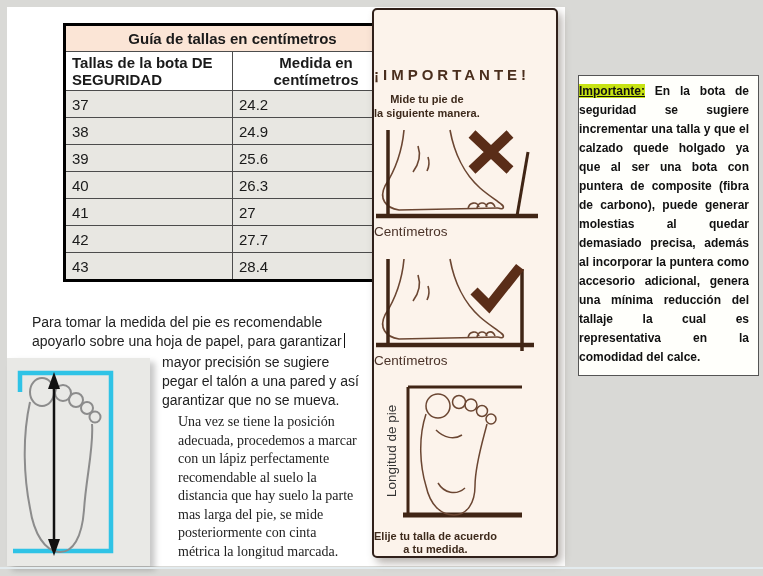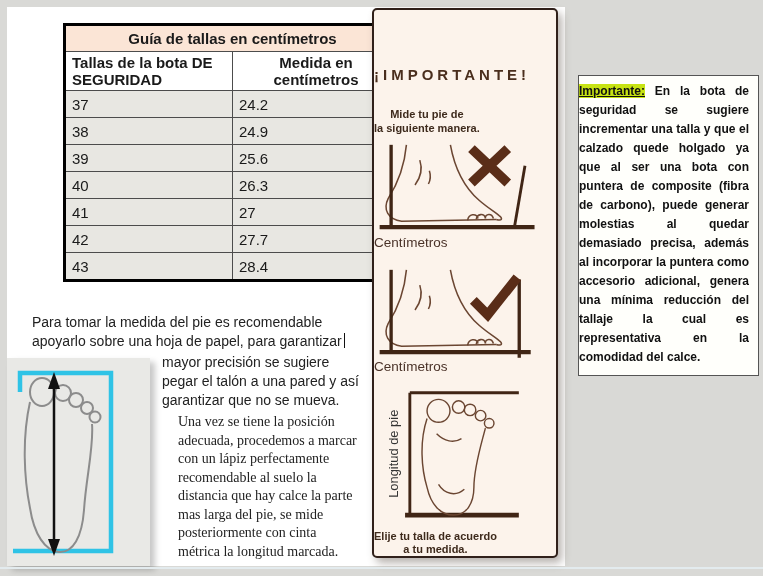--- a/index.html
+++ b/index.html
@@ -43,21 +43,21 @@
   }
 
   
   .mid-panel{
     position:absolute;left:372px;top:8px;width:186px;height:550px;box-sizing:border-box;
     background:#fcf3eb;border:2px solid #30201a;border-radius:5px;
     box-shadow:4px 5px 8px rgba(95,85,75,0.45);
     display:flex;flex-direction:column;align-items:flex-start;
   }
   .mp-title{margin-top:56px;font-size:15px;font-weight:bold;letter-spacing:4px;color:#4a2e1d;white-space:nowrap;}
-  .mp-sub{margin-top:24px;text-align:center;font-size:11px;font-weight:bold;color:#3e2a1c;line-height:14px;}
+  .mp-sub{margin-top:9px;text-align:center;font-size:11px;font-weight:bold;color:#3e2a1c;line-height:14px;}
   .mp-svg1{margin-top:6px;}
   .ruler-label{margin-top:-2px;font-size:13.5px;color:#4a3228;}
   .mp-svg2{margin-top:16px;}
   .mp-d3{margin-top:12px;}
   .mp-footer{margin-top:8px;text-align:center;font-size:11px;font-weight:bold;color:#3e2a1c;line-height:13px;}
 
   
   .note-panel{
     position:absolute;left:578px;top:75px;width:181px;box-sizing:border-box;
     background:#fffffb;border:1px solid #555;
@@ -129,21 +129,21 @@
     <div class="para para-b">
       <span class="nowrap">mayor precisión se sugiere</span>
       <span class="nowrap">pegar el talón a una pared y así</span>
       <span class="nowrap">garantizar que no se mueva.</span>
     </div>
     <div class="para para-2">
       <span class="nowrap">Una vez se tiene la posición</span>
       <span class="nowrap">adecuada, procedemos a marcar</span>
       <span class="nowrap">con un lápiz perfectamente</span>
       <span class="nowrap">recomendable al suelo la</span>
-      <span class="nowrap">distancia que hay calce la parte</span>
+      <span class="nowrap">distancia que hay suelo la parte</span>
       <span class="nowrap">mas larga del pie, se mide</span>
       <span class="nowrap">posteriormente con cinta</span>
       <span class="nowrap">métrica la longitud marcada.</span>
     </div>
 
     <div class="foot-box">
       <svg width="143" height="208" viewBox="0 0 143 208">
         <polyline points="13,34 13,15 104,15 104,193 6,193" fill="none" stroke="#2fc3e6" stroke-width="4.5"></polyline>
         <g fill="none" stroke="#8c8c8c" stroke-width="2">
           <ellipse cx="35" cy="34" rx="12" ry="14"></ellipse>

